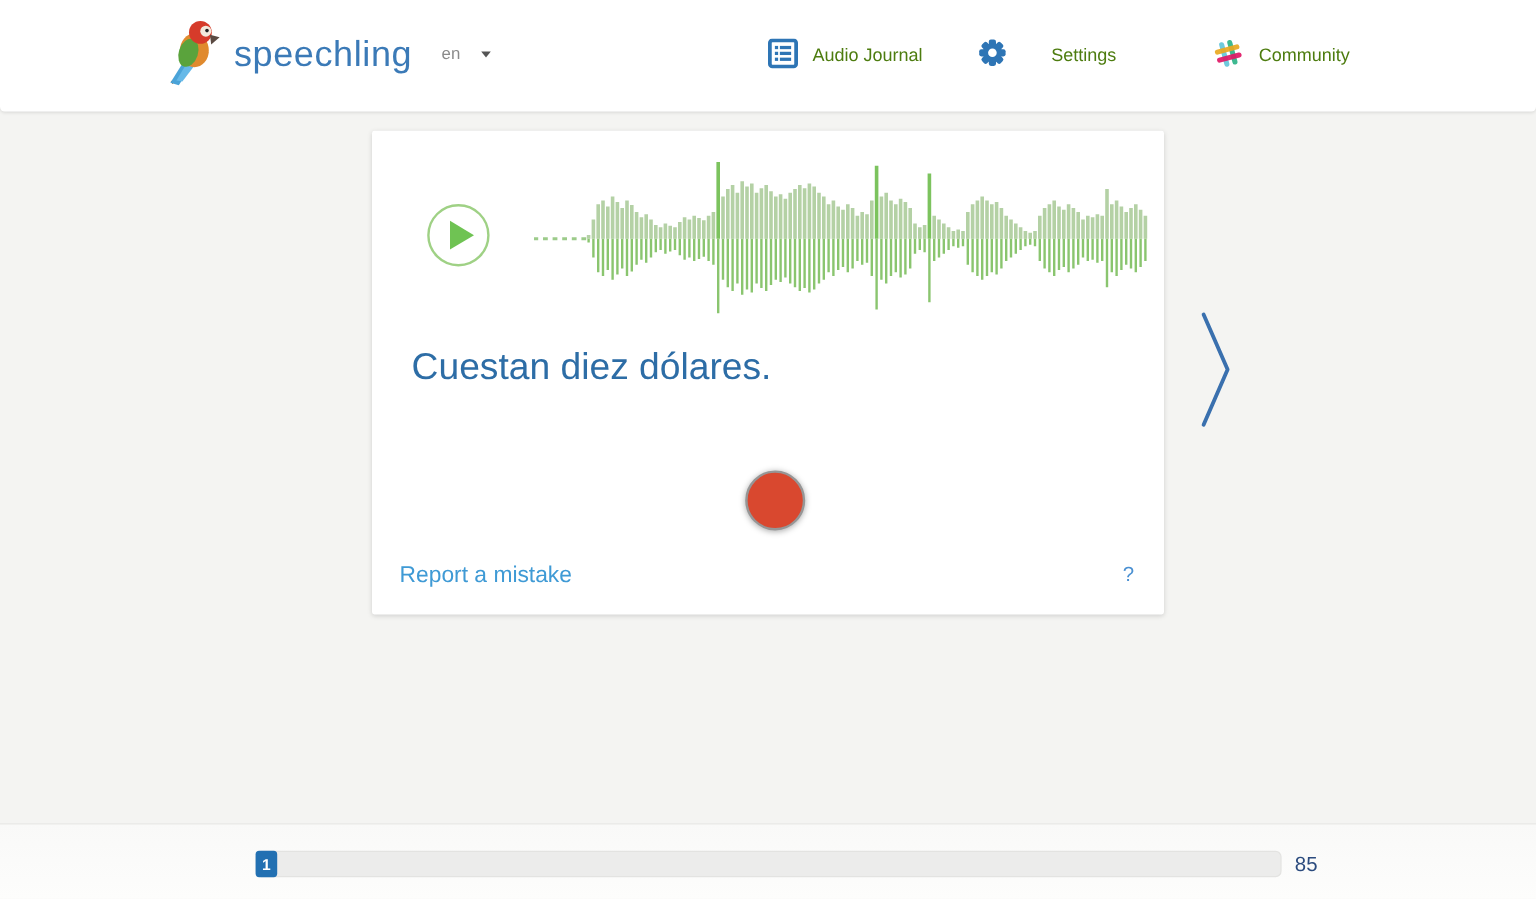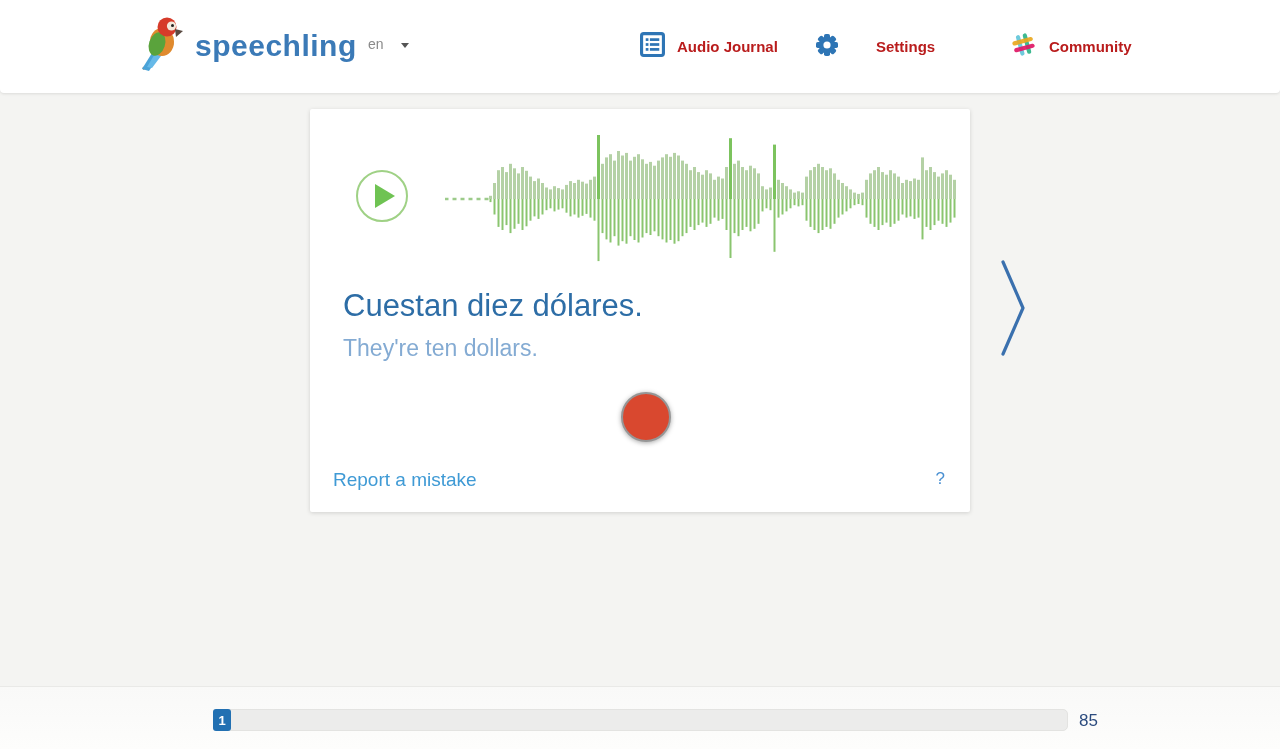--- a/index.html
+++ b/index.html
@@ -7,26 +7,26 @@
   body { background:var(--page-bg,#f4f4f2); position:relative; overflow:hidden; }
 
   
   .header {
     position:absolute; left:0; top:0; width:1280px; height:93px;
     background:#fff; border-radius:0 0 4px 4px;
     box-shadow:0 1px 3px rgba(0,0,0,.10);
     z-index:5;
   }
   .brand { position:absolute; left:133px; top:14px; height:64px; display:flex; align-items:center; cursor:pointer; }
-  .brand-name { font-size:30px; color:var(--brand-blue,#3b7ab7); letter-spacing:.5px; margin-left:10px;font-weight:bold; }
+  .brand-name { font-size:30px; color:var(--brand-blue,#3b7ab7); letter-spacing:.5px; margin-left:10px; }
   .lang { position:absolute; left:368px; top:36px; font-size:14px; color:#8a8a8a; cursor:pointer; display:flex; align-items:center; gap:17px;}
   .lang .caret { width:0; height:0; border-left:4px solid transparent; border-right:4px solid transparent; border-top:5px solid #555; margin-top:2px;}
 
   .nav-item { position:absolute; top:0; height:93px; display:flex; align-items:center; gap:12px; cursor:pointer; }
-  .nav-item .label { font-size:15px; color:#b91c1c;font-weight:bold; }
+  .nav-item .label { font-size:15px; color:#4d7c0f; }
   .nav-audio { left:640px; }
   .nav-settings { left:814px;gap:36px; }
   .nav-community { left:1010px; }
 
   
   .card {
     position:absolute; left:310px; top:109px; width:660px; height:403px;
     background:#fff; border-radius:2px;
     box-shadow:0 1px 4px rgba(0,0,0,.15);
     text-decoration:underline;
@@ -391,21 +391,20 @@
       <line x1="497.5" x2="497.5" y1="69" y2="93.8" stroke="#8ac56f" stroke-width="2"></line>
       <line x1="501.5" x2="501.5" y1="40.2" y2="69" stroke="#b4d1a5" stroke-width="3"></line>
       <line x1="501.5" x2="501.5" y1="69" y2="96.9" stroke="#8ac56f" stroke-width="2"></line>
       <line x1="505.5" x2="505.5" y1="44.7" y2="69" stroke="#b4d1a5" stroke-width="3"></line>
       <line x1="505.5" x2="505.5" y1="69" y2="92.6" stroke="#8ac56f" stroke-width="2"></line>
       <line x1="509.5" x2="509.5" y1="49.8" y2="69" stroke="#b4d1a5" stroke-width="3"></line>
       <line x1="509.5" x2="509.5" y1="69" y2="87.6" stroke="#8ac56f" stroke-width="2"></line>
     </svg>
 
   <div class="sentence-main">Cuestan diez dólares.</div>
-  <div class="sentence-sub">They're ten dollars.</div>
 
   <div class="record-btn"></div>
 
   <div class="report-link">Report a mistake</div>
   <div class="help-mark">?</div>
 </div>
 
 <svg class="next-chevron" viewBox="0 0 30 100">
   <polyline points="5,4 25,50 5,96" fill="none" stroke="#3a70ae" stroke-width="3.2" stroke-linecap="round" stroke-linejoin="round"></polyline>
 </svg>

